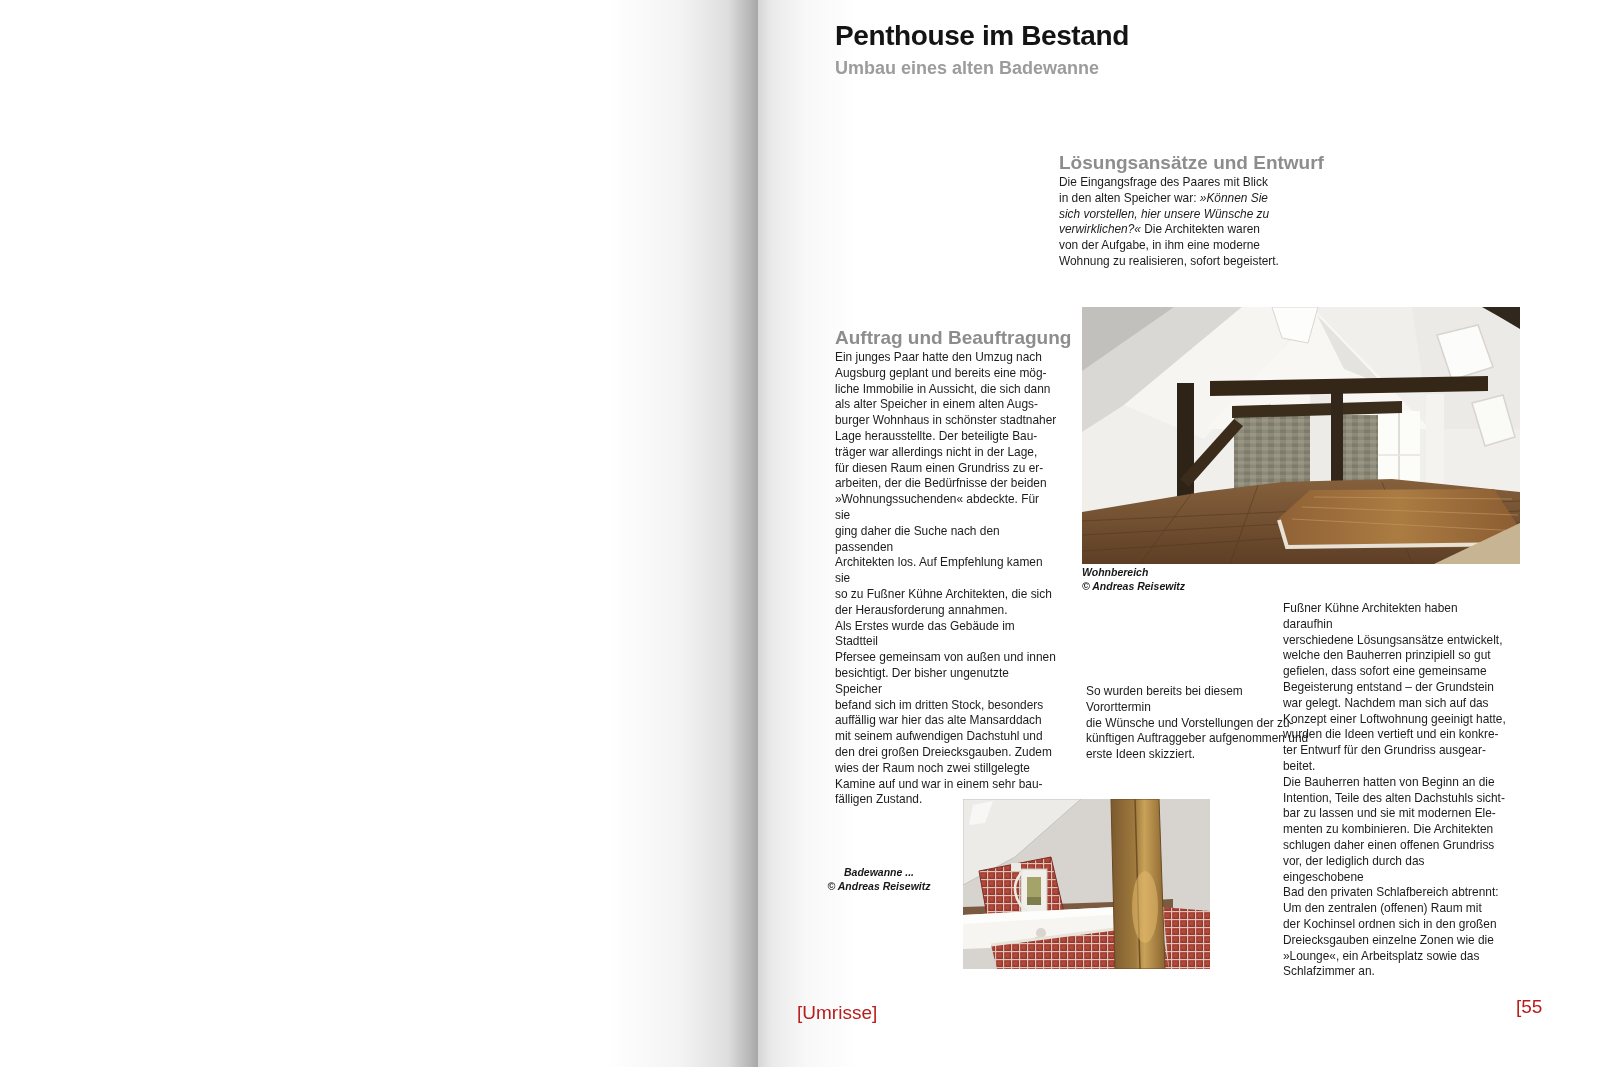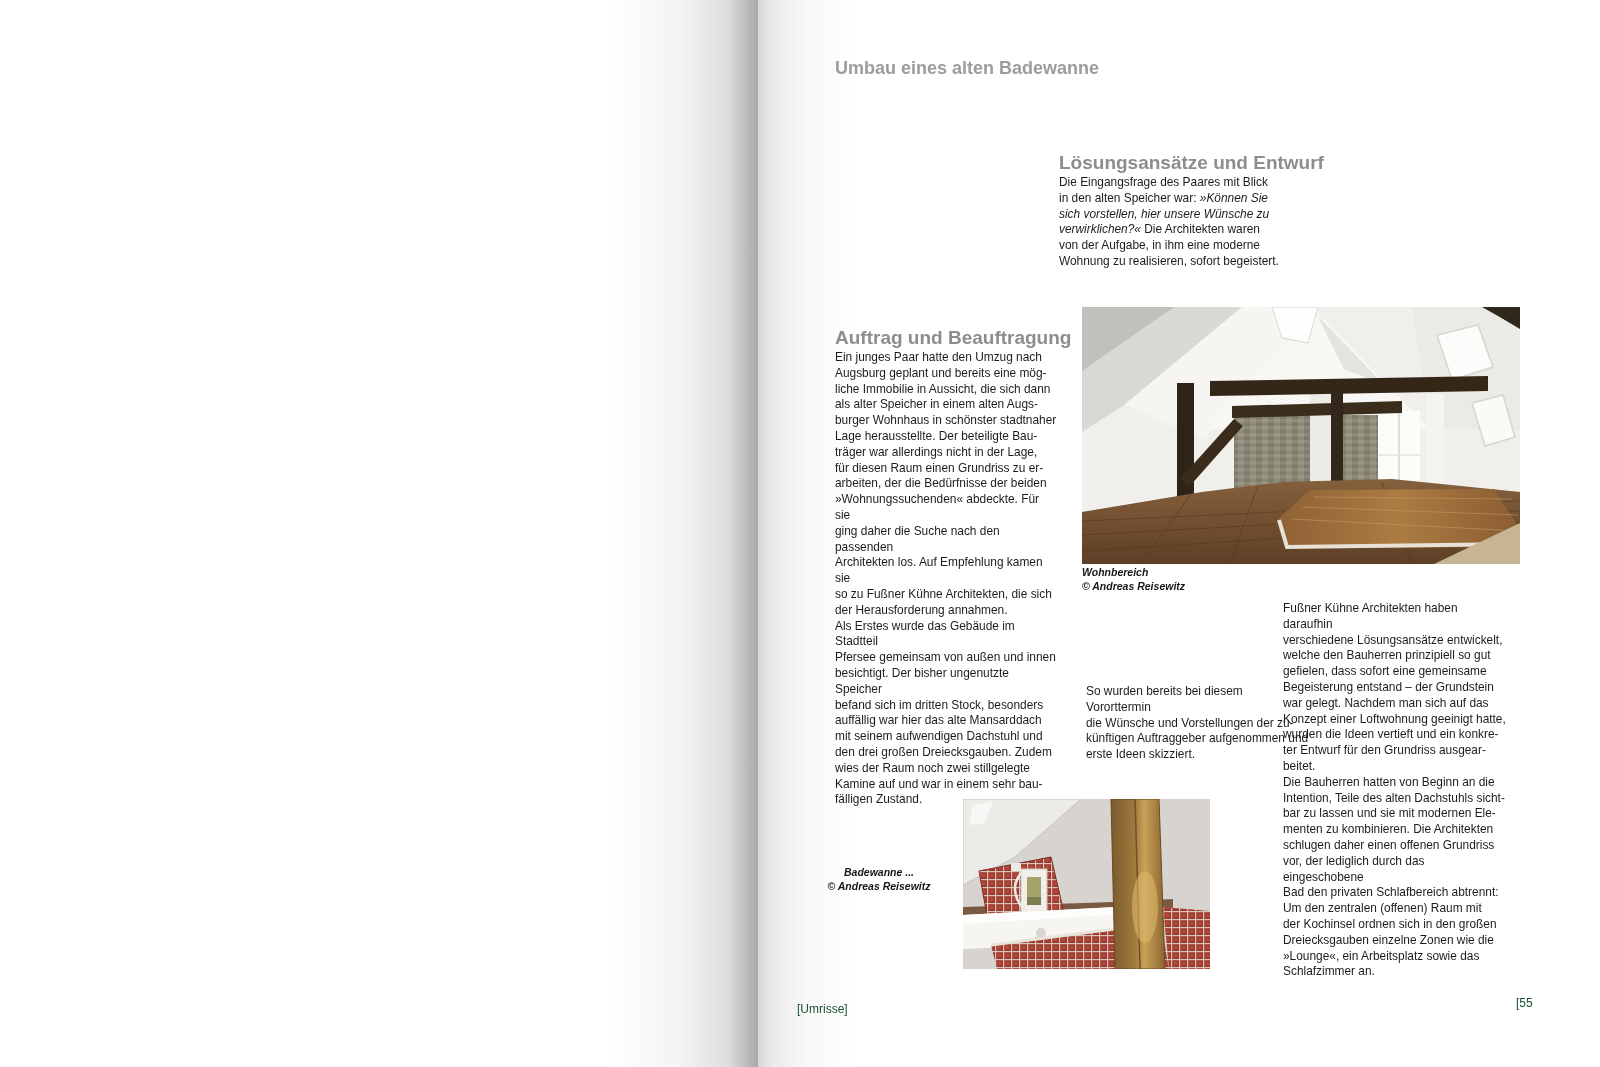--- a/index.html
+++ b/index.html
@@ -24,31 +24,32 @@
   #vorort-body{left:1059px;top:684px;width:224px;margin-left:27px;}
   #entwurf-body{left:1283px;top:601px;width:224px;}
   .figure{position:absolute;margin:0;padding:0;line-height:0;}
   #fig-wohnbereich{left:1082px;top:307px;width:438px;height:257px;}
   #fig-badewanne{left:963px;top:799px;width:247px;height:170px;}
   .caption{position:absolute;font-size:10.5px;line-height:13.5px;color:#161616;font-style:italic;}
   .caption .cap-title{font-weight:bold;display:block;}
   .caption .cap-credit{display:block;font-weight:bold;}
   #caption-wohnbereich{left:1082px;top:566px;}
   #caption-badewanne{left:808px;top:866px;width:142px;text-align:center;}
-  .folio{position:absolute;font-size:12px;color:#14532d;}
+  .folio{position:absolute;font-size:19px;color:#b91c1c;}
   #folio-left{left:797px;top:1002px;}
   #folio-right{left:1516px;top:996px;}
 </style>
 </head>
 <body>
 
 <div class="spread">
   <div class="left-page"></div>
   <div class="right-page"></div>
 
+  <h1 class="title">Penthouse im Bestand</h1>
   <h2 class="subtitle">Umbau eines alten Badewanne</h2>
 
   <h3 class="sec-heading" id="loesung-heading">Lösungsansätze und Entwurf</h3>
   <p class="body" id="loesung-body"><span>Die Eingangsfrage des Paares mit Blick
 in den alten Speicher war: </span><em>»Können Sie
 sich vorstellen, hier unsere Wünsche zu
 verwirklichen?«</em><span> Die Architekten waren
 von der Aufgabe, in ihm eine moderne
 Wohnung zu realisieren, sofort begeistert.</span></p>
 

